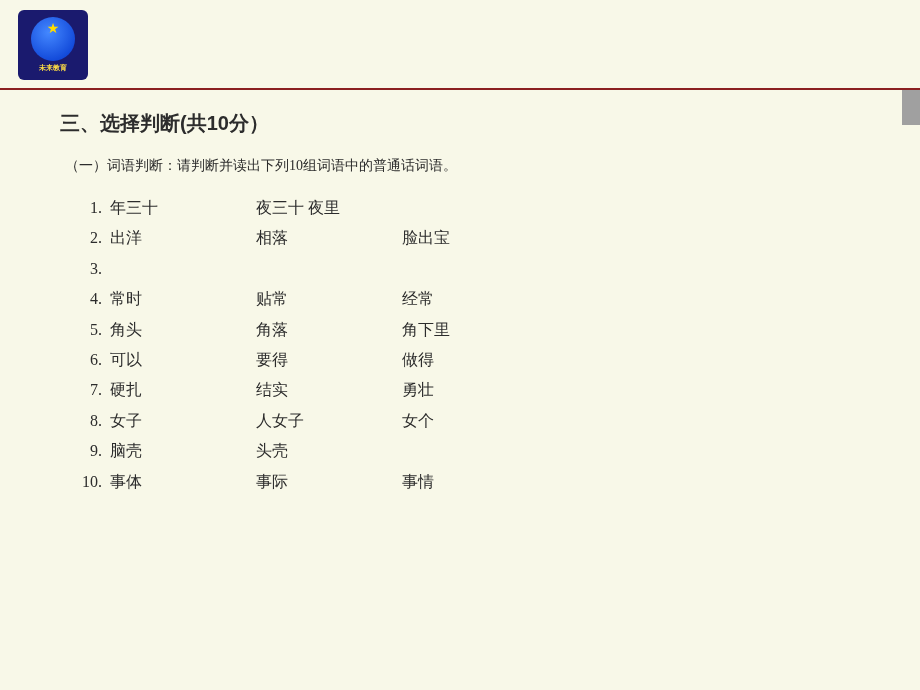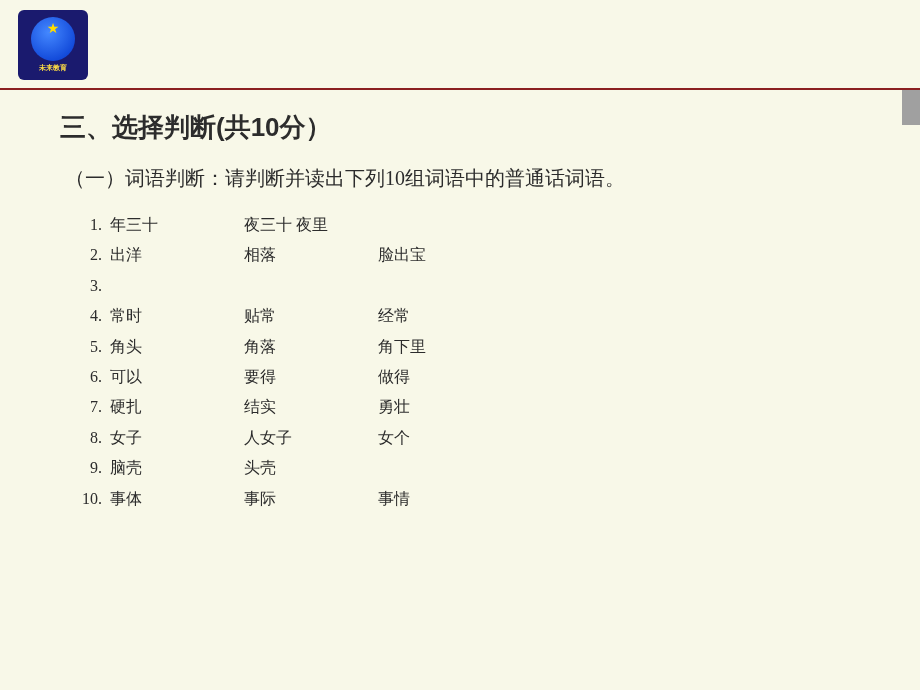--- a/index.html
+++ b/index.html
@@ -95,29 +95,29 @@
     .content {
       position: absolute;
       top: 100px;
       left: 0;
       right: 0;
       bottom: 0;
       padding: 10px 60px 20px 60px;
     }
 
     .section-title {
-      font-size: 26px;
+      font-size: 20px;
       color: #2c2c2c;
       font-weight: bold;
       margin-bottom: 20px;
       font-family: 'SimHei', 'STHeiti', sans-serif;
     }
 
     .sub-title {
-      font-size: 20px;
+      font-size: 14px;
       color: #2c2c2c;
       margin-bottom: 18px;
       padding-left: 5px;
     }
 
     .word-list {
       list-style: none;
       padding-left: 10px;
     }
 
@@ -131,21 +131,21 @@
 
     .item-num {
       min-width: 32px;
       text-align: right;
       margin-right: 8px;
       font-size: 16px;
     }
 
     .item-words {
       display: flex;
-      gap: 4px;
+      gap: 16px;
     }
 
     .word-col-1 {
       min-width: 130px;
     }
 
     .word-col-2 {
       min-width: 130px;
     }
 

